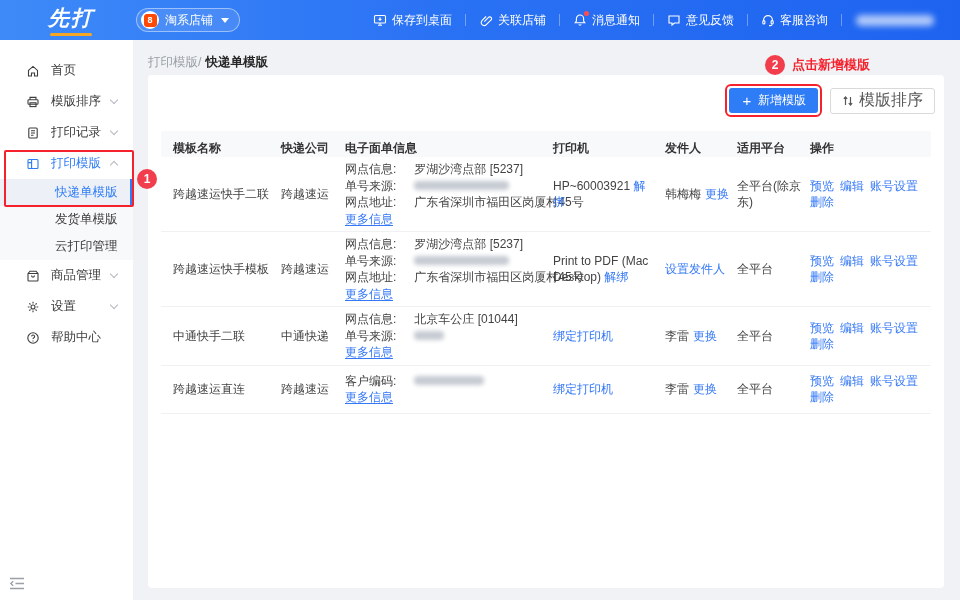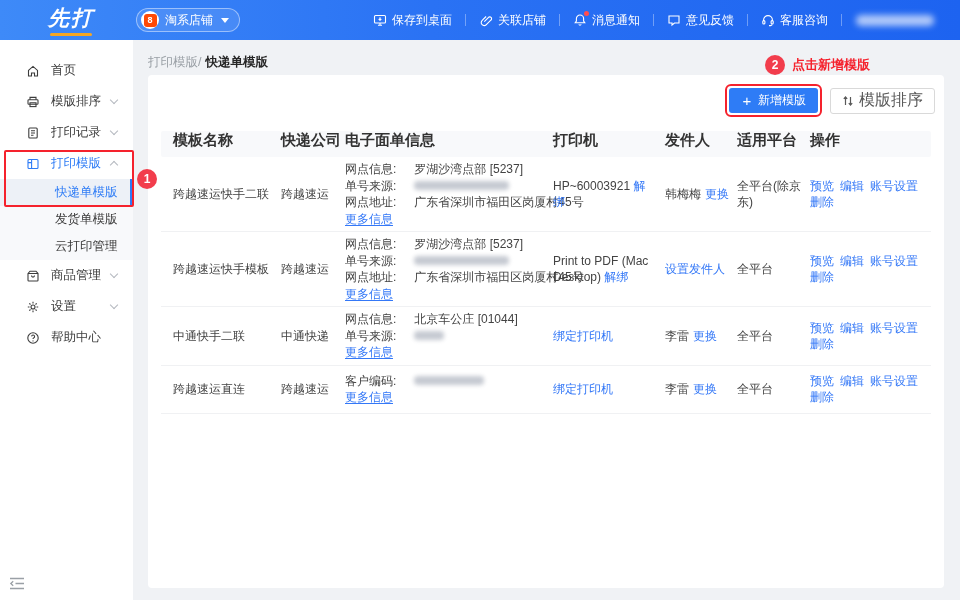--- a/index.html
+++ b/index.html
@@ -61,22 +61,22 @@
   .btn-primary { height:25px; background:#2e7cf6; color:#fff; border:none; border-radius:3px;
     font-size:12px; padding:0 12px; display:flex; align-items:center; gap:5px; cursor:pointer;
     font-family:inherit; }
   .btn-plain { height:26px; background:#fff; color:#595959; border:1px solid #d9d9d9; border-radius:3px;
     font-size:16px; padding:0 11px; display:flex; align-items:center; gap:5px; cursor:pointer; font-family:inherit; }
   .btn-plain .ic, .btn-primary .plus { width:12px; height:12px; }
   .plus { font-size:15px; font-weight:400; line-height:12px; display:inline-flex; align-items:center; justify-content:center; }
 
   
   .table { margin:14px 13px 0 13px; }
-  .thead { display:flex; align-items:flex-start; height:26px; background:#f8f9fb; border-radius:2px;
-    font-weight:700; font-size:15px; color:#333; }
+  .thead { display:flex; align-items:flex-end; height:26px; background:#f8f9fb; border-radius:2px;
+    font-weight:700; font-size:12px; color:#333; }
   .trow { display:flex; align-items:center; border-bottom:1px solid #f0f1f3; padding:4px 0; min-height:48px; }
   .c1{width:120px;padding-left:12px;} .c2{width:64px;} .c3{width:208px;padding-right:10px;}
   .c4{width:112px;padding-right:10px;} .c5{width:72px;} .c6{width:73px;} .c7{width:120px;}
   .cell { line-height:16px; font-size:12px; color:#434343; }
   .esheet-line { line-height:16.5px; display:flex; align-items:center; white-space:nowrap; }
   .esheet-line .lbl { margin-right:18px; }
   .lnk { color:#3478f7; text-decoration:none; cursor:pointer; }
   .more-link { text-decoration:underline; text-underline-offset:2px; }
   .blur { display:inline-block; height:9px; border-radius:4px; background:#c6cad2; filter:blur(2px);
     vertical-align:middle; }

